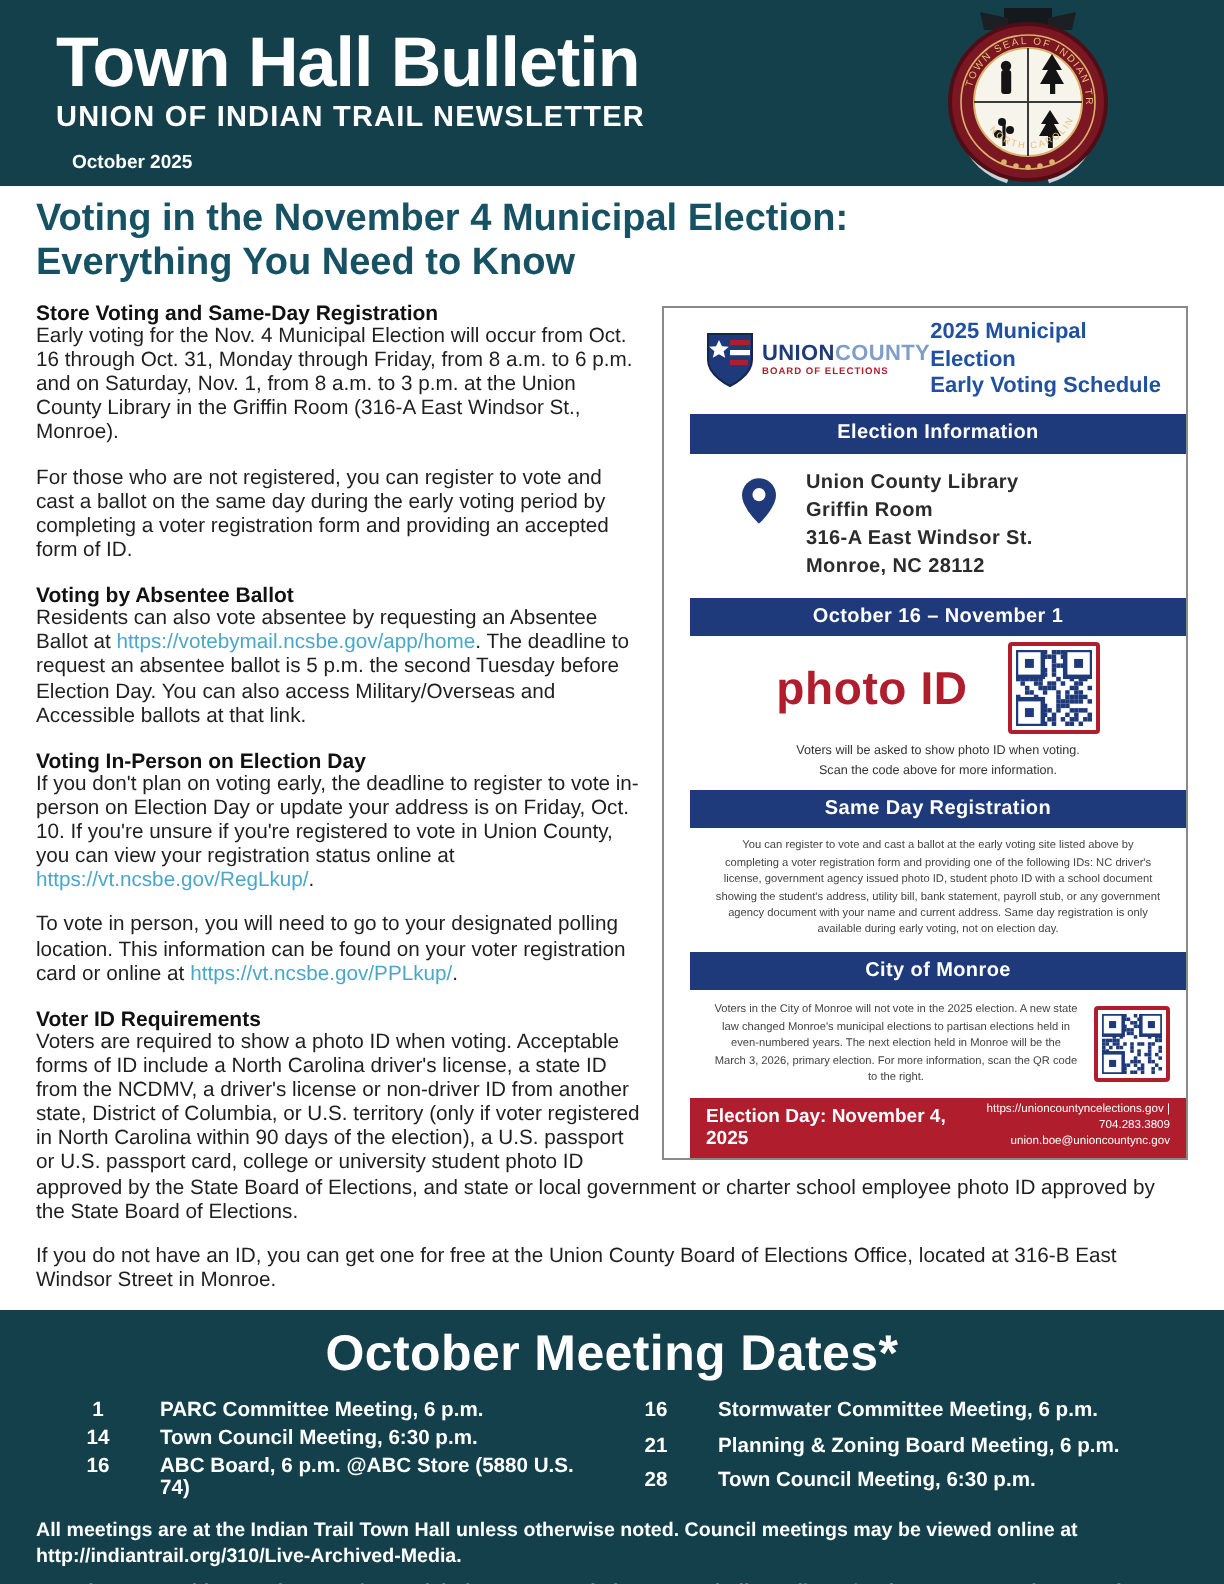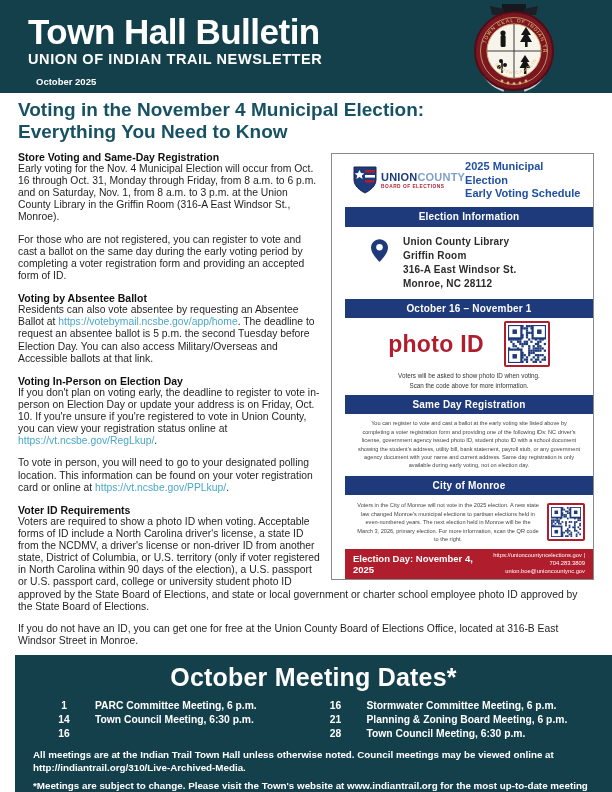--- a/index.html
+++ b/index.html
@@ -44,21 +44,21 @@
   .qrbox { border:2px solid #b01e2e; border-radius:2px; padding:2px; background:#fff; line-height:0; }
   .f-cap { text-align:center; font-size:6.3px; color:#333; line-height:1.45; padding-bottom:5px; }
   .f-small { font-size:5.6px; color:#444; line-height:1.5; padding:5px 12px 6px 12px; text-align:center; }
   .f-monroe { display:flex; align-items:center; gap:8px; padding:6px 8px 6px 12px; }
   .f-monroe .txt { font-size:5.6px; color:#444; line-height:1.5; text-align:center; flex:1; }
   .f-foot { background:#b01e2e; color:#fff; display:flex; align-items:center; justify-content:space-between; padding:3px 8px; }
   .f-foot .left { font-size:9.5px; font-weight:bold; }
   .f-foot .right { text-align:right; font-size:5.8px; line-height:1.35; }
 
   
-  .ftr { position:absolute; left:15px; right:0; bottom:0; height:137px; background:#14404c; color:#fff; padding:8px 18px 0 18px; }
+  .ftr { position:absolute; left:0; right:0; bottom:0; height:137px; background:#14404c; color:#fff; padding:8px 18px 0 18px; }
   .ftr h2 { text-align:center; font-size:25px; font-weight:bold; letter-spacing:0.2px; margin-bottom:8px; }
   .meet-grid { display:flex; gap:10px; padding:0 14px; }
   .meet-col { flex:1; display:grid; grid-template-columns:34px 1fr; column-gap:14px; row-gap:3px; font-size:10.3px; font-weight:bold; }
   .meet-day { text-align:center; }
   .notes { margin-top:9px; font-size:9.8px; font-weight:bold; line-height:1.35; }
   .notes .n2 { margin-top:5px; }
 </style>
 </head>
 <body>
 
@@ -382,20 +382,21 @@
 
   <div class="ftr">
     <h2>October Meeting Dates*</h2>
     <div class="meet-grid">
       <div class="meet-col" id="meet-left">
           <div class="meet-day">1</div>
           <div>PARC Committee Meeting, 6 p.m.</div>
           <div class="meet-day">14</div>
           <div>Town Council Meeting, 6:30 p.m.</div>
           <div class="meet-day">16</div>
+          <div>ABC Board, 6 p.m. @ABC Store (5880 U.S. 74)</div>
         </div>
       <div class="meet-col" id="meet-right">
           <div class="meet-day">16</div>
           <div>Stormwater Committee Meeting, 6 p.m.</div>
           <div class="meet-day">21</div>
           <div>Planning &amp; Zoning Board Meeting, 6 p.m.</div>
           <div class="meet-day">28</div>
           <div>Town Council Meeting, 6:30 p.m.</div>
         </div>
     </div>

